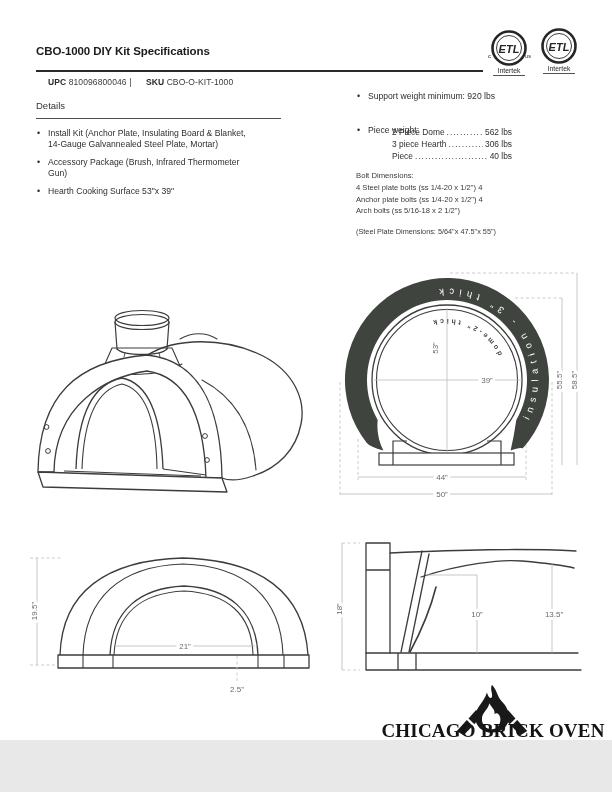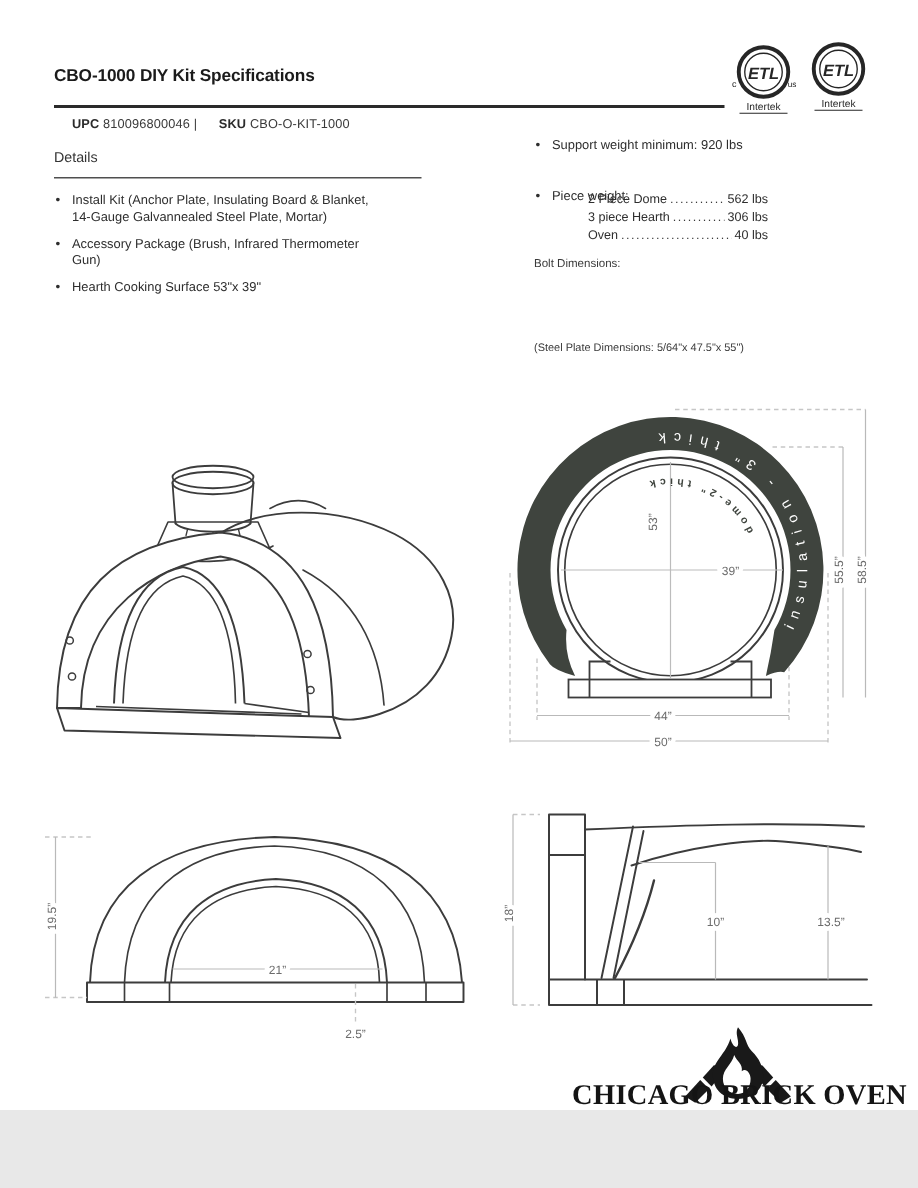--- a/index.html
+++ b/index.html
@@ -83,27 +83,32 @@
       <span class="nm">2 Piece Dome</span>
       <span class="dots">...............</span>
       <span class="val">562 lbs</span>
     </div>
     <div class="wrow">
       <span class="nm">3 piece Hearth</span>
       <span class="dots">...............</span>
       <span class="val">306 lbs</span>
     </div>
     <div class="wrow">
-      <span class="nm">Oven</span>
+      <span class="nm">Piece</span>
       <span class="dots">.............................</span>
       <span class="val">40 lbs</span>
     </div>
   </div>
 
   <div class="abs small-head" style="left:356px;top:171px;text-align:right;">Bolt Dimensions:</div>
+  <div class="abs" style="left:356px;top:182px;">
+    <div class="small-line">4 Steel plate bolts (ss 1/4-20 x 1/2") 4</div>
+    <div class="small-line">Anchor plate bolts (ss 1/4-20 x 1/2") 4</div>
+    <div class="small-line">Arch bolts (ss 5/16-18 x 2 1/2")</div>
+  </div>
   <div class="abs steel" style="left:356px;top:227px;">(Steel Plate Dimensions: 5/64"x 47.5"x 55")</div>
 
   <svg class="abs" style="left:20px;top:282px;" width="302" height="226" viewBox="0 0 302 226">
     <g fill="none" stroke="#3c3c3c" stroke-width="1.3" stroke-linejoin="round" stroke-linecap="round">
       <path d="M126,74 C155,55 205,55 243,74 C274,90 286,118 281,142 C276,168 258,186 233,194 C221,198 209,199 202,196"></path>
       <path d="M182,98 C216,116 233,148 236,188" stroke-width="1.1"></path>
       <path d="M160,57 C172,50 186,50 197,57" stroke-width="1.1"></path>
       <path d="M84,84 L92,66 L152,66 L160,84" stroke-width="1.1"></path>
       <path d="M76,86 C100,95 140,95 162,82" stroke-width="1.1"></path>
     </g>

